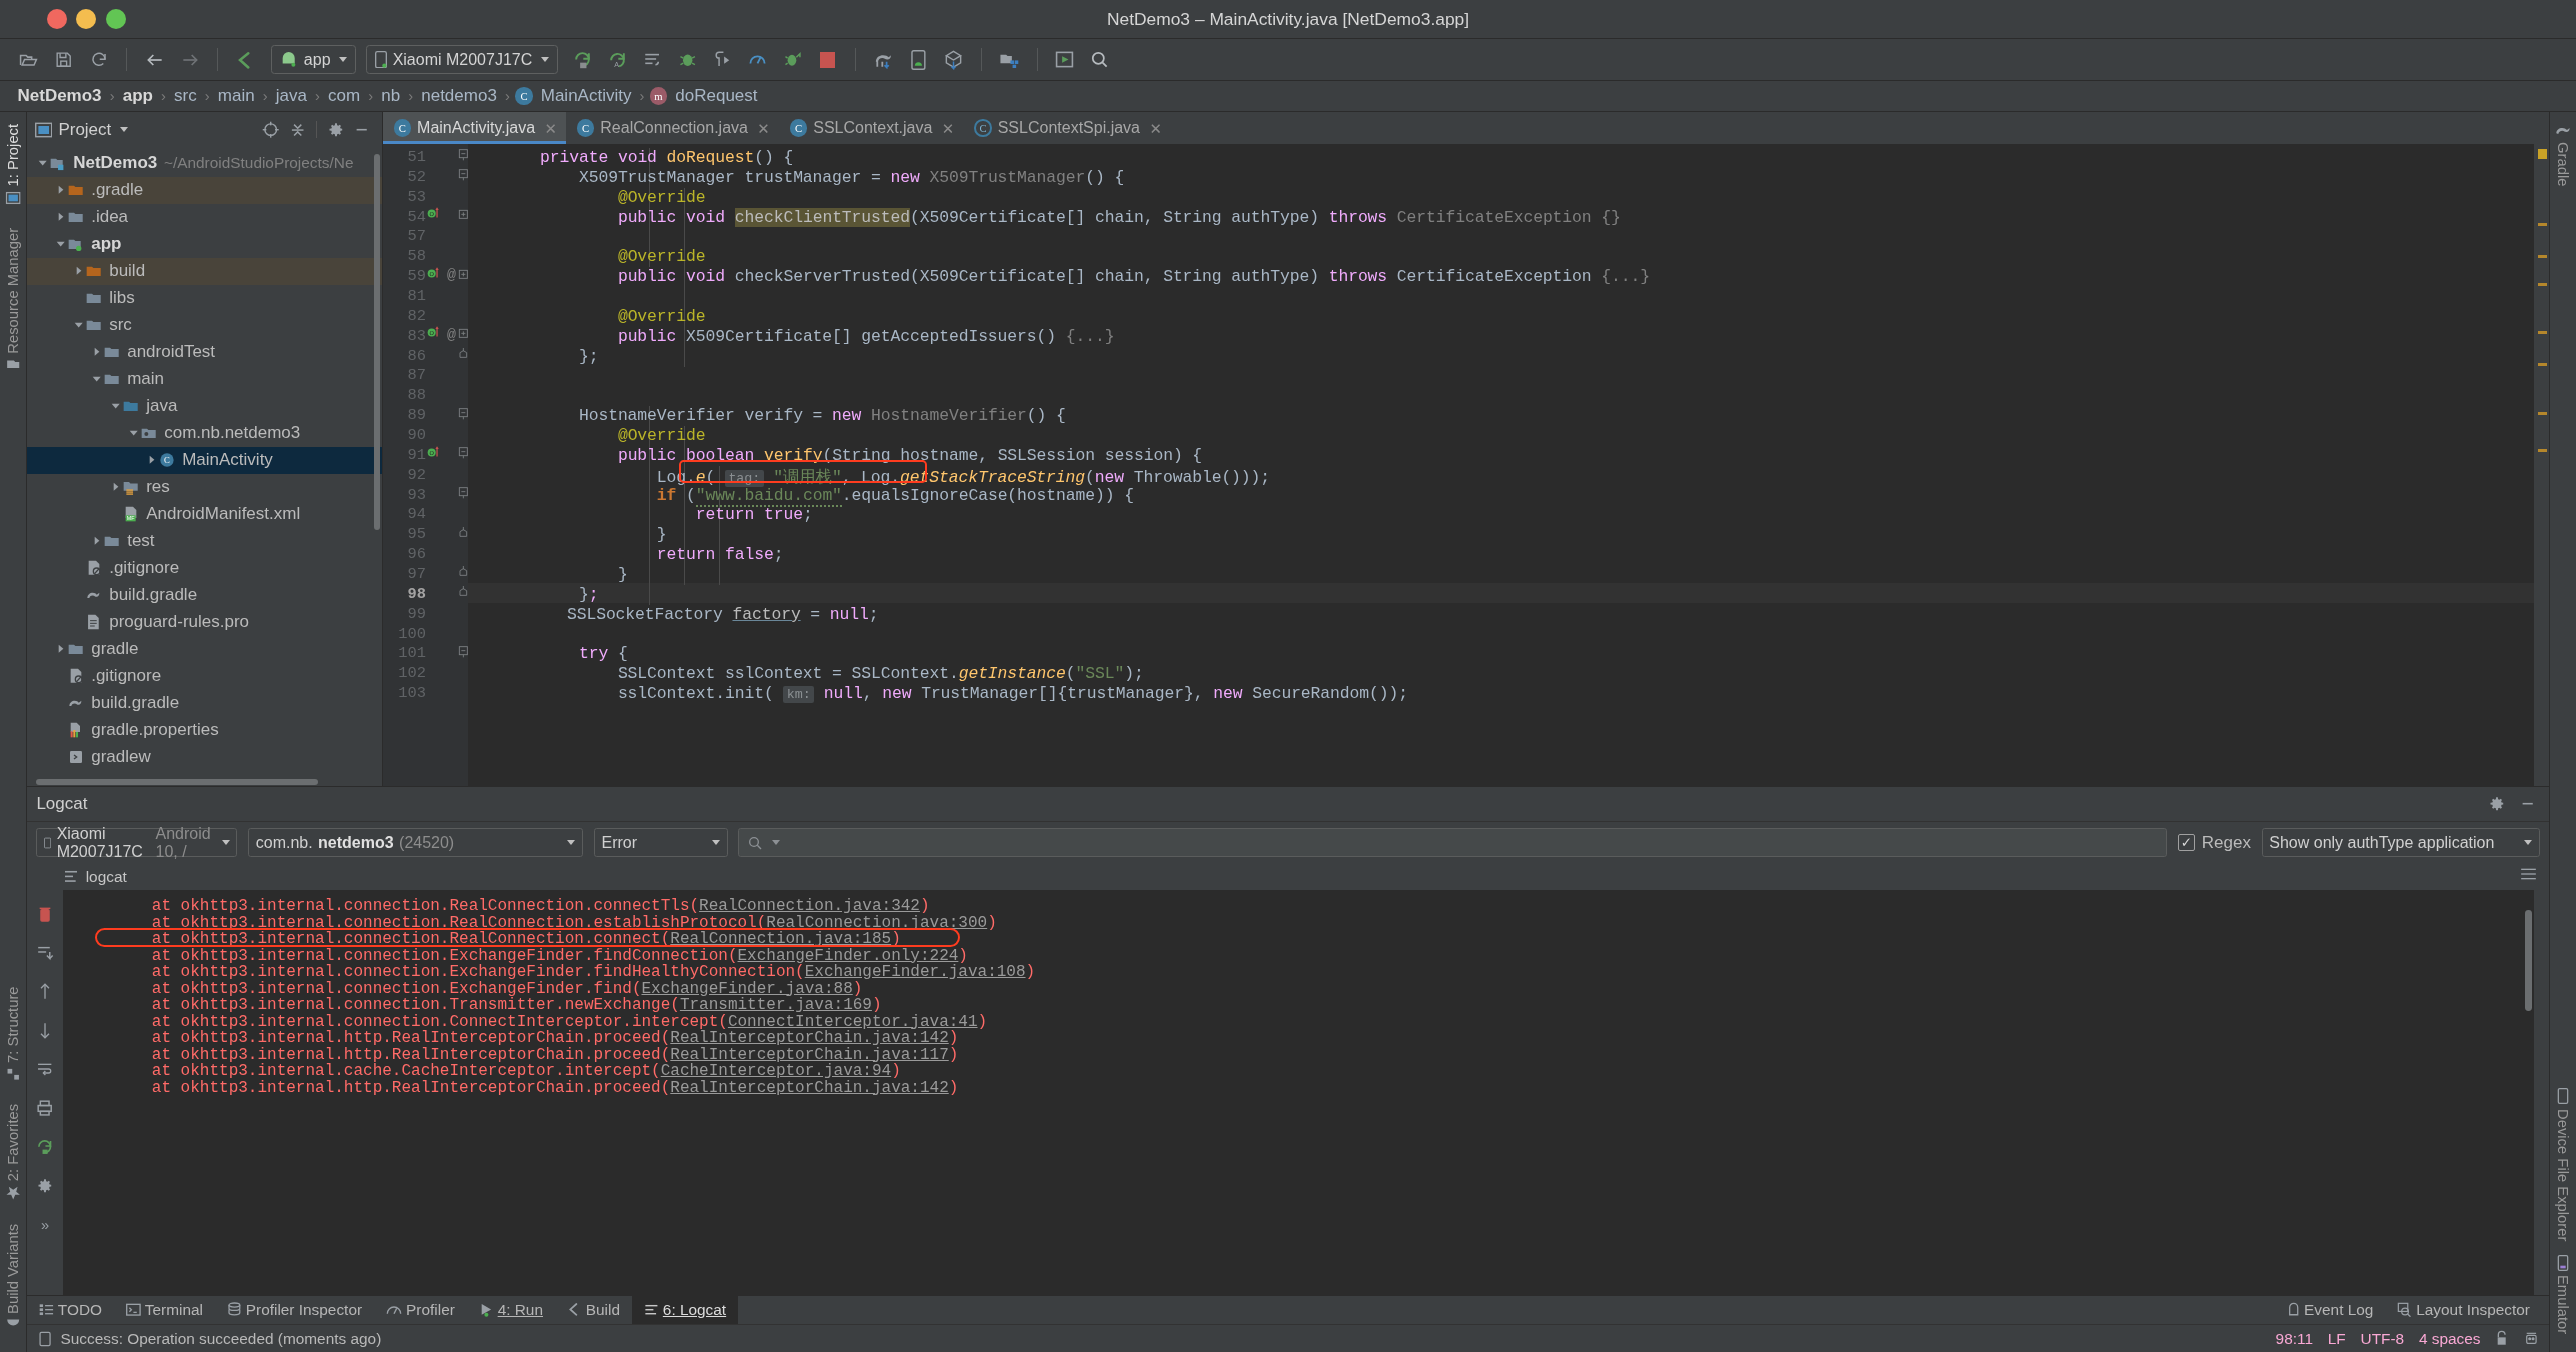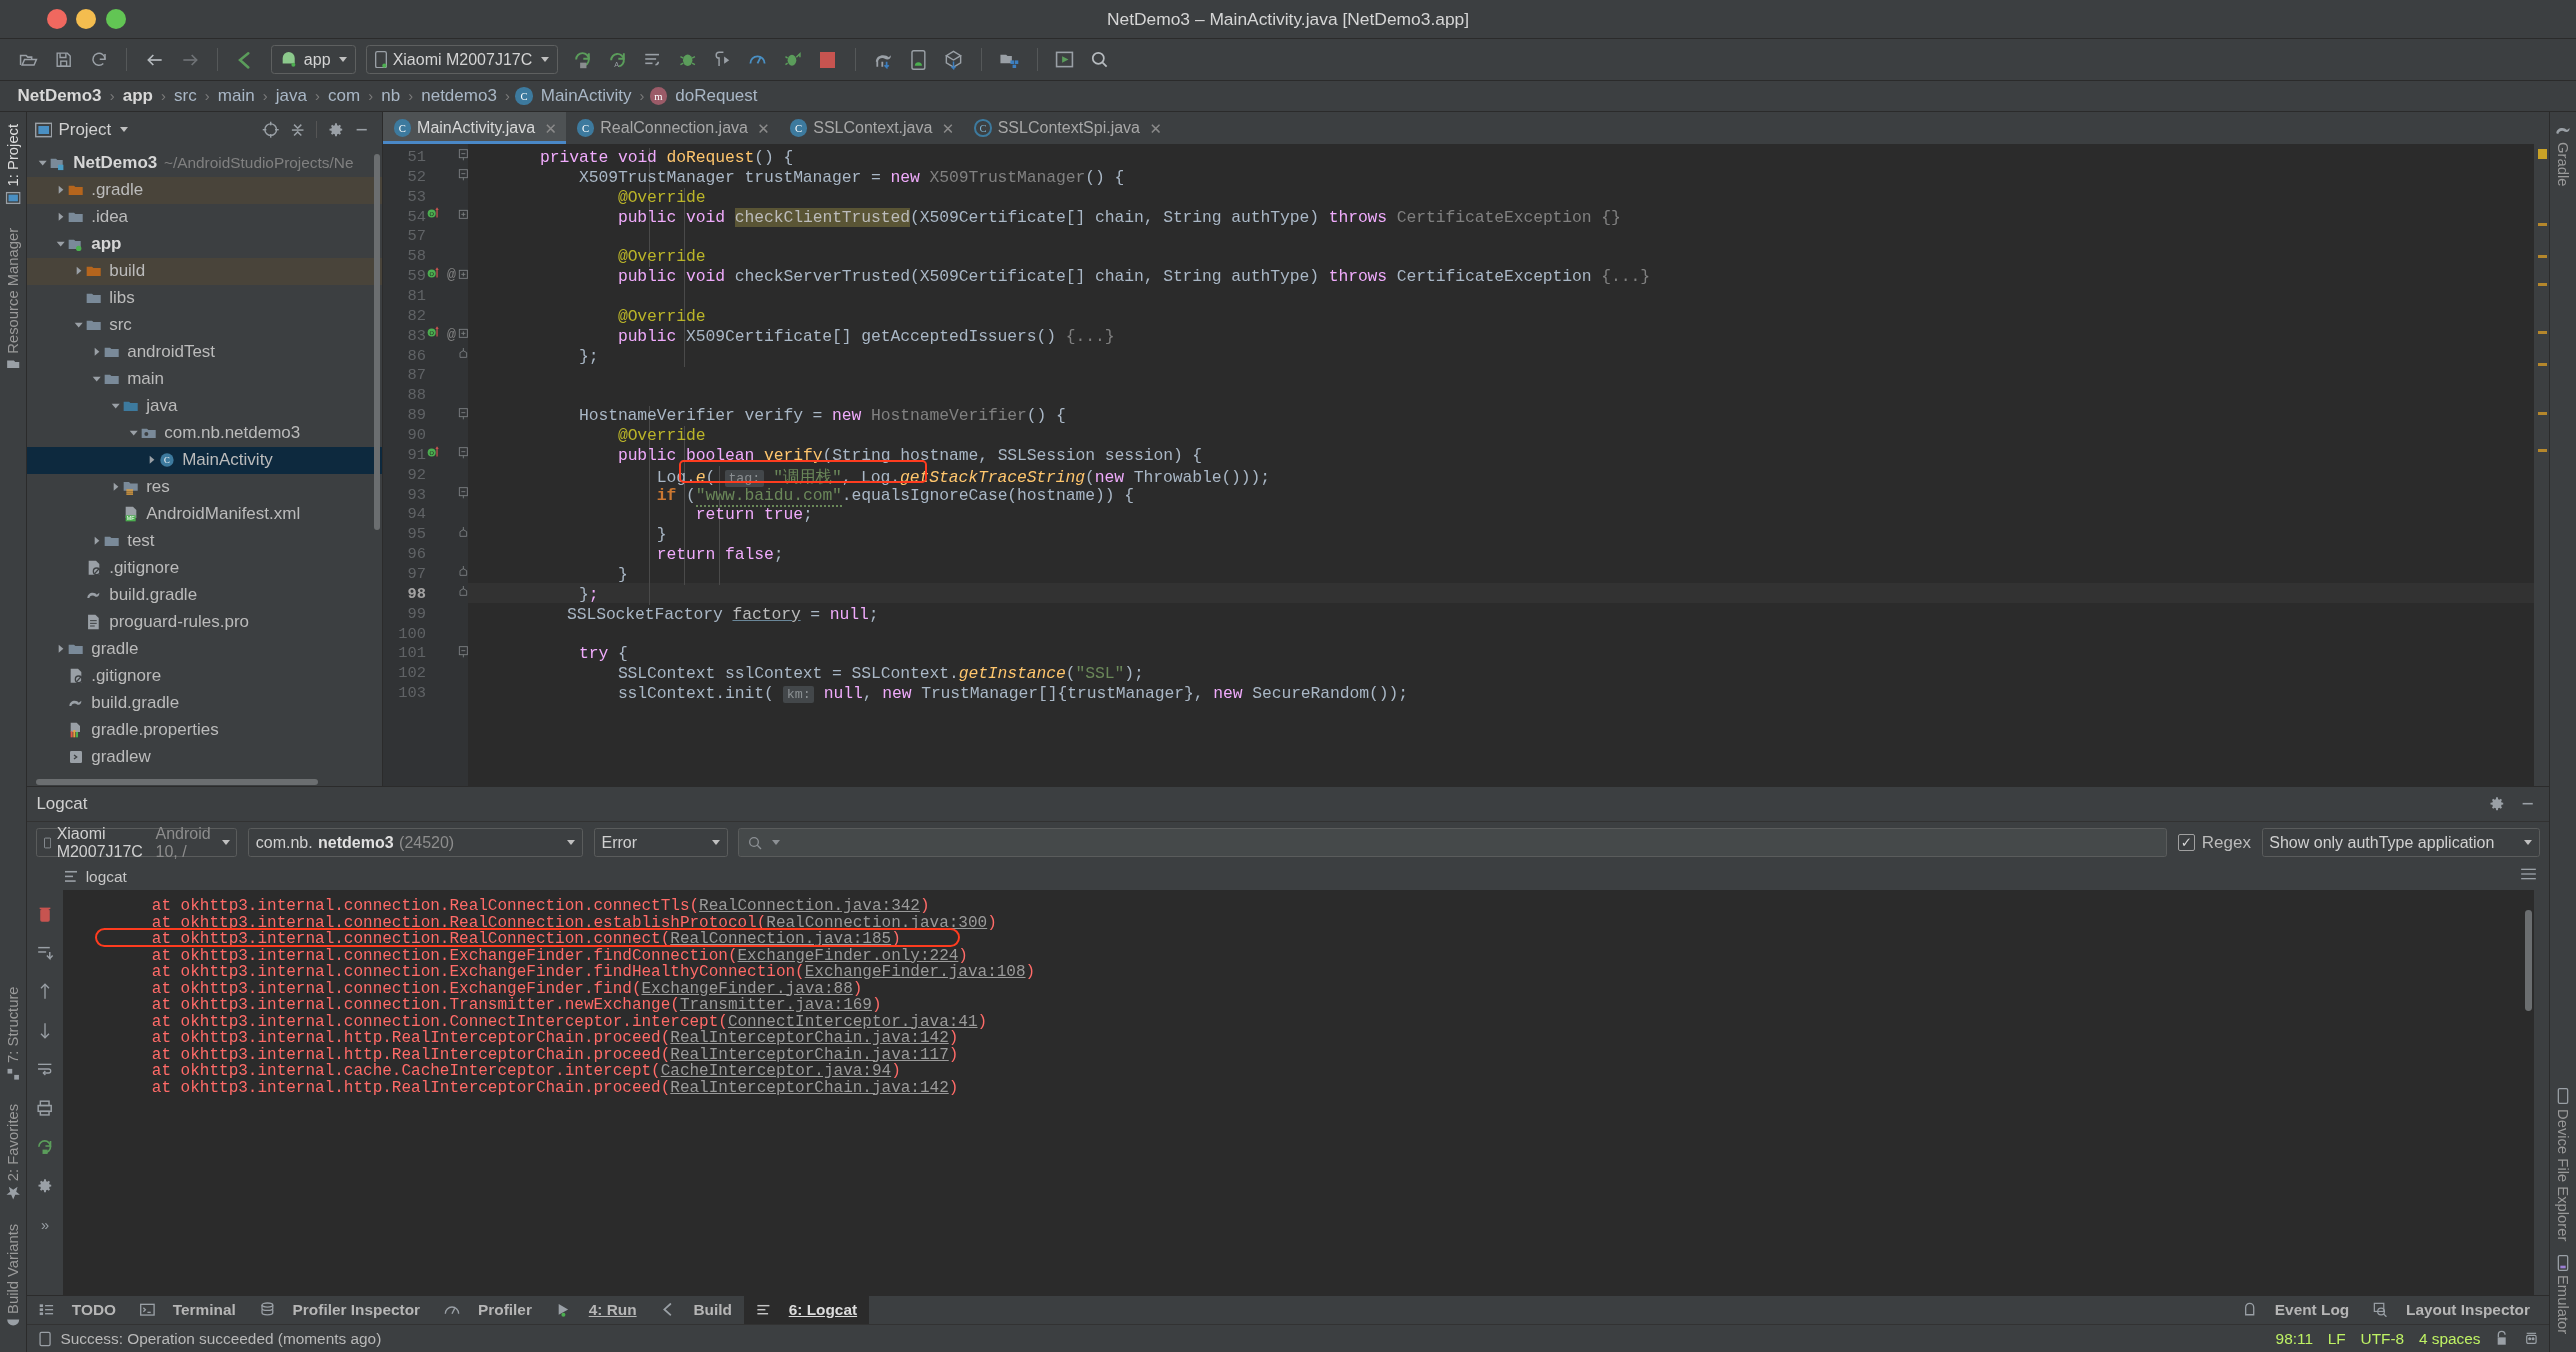--- a/index.html
+++ b/index.html
@@ -163,28 +163,28 @@
              white-space:pre; height:16.5px; line-height:16.5px; }
   .lnk { color:#6897bb; text-decoration:underline; }
   .lnkg { color:#9a9a9a; text-decoration:underline; }
   #lcscroll { position:absolute; right:2.7px; top:20px; width:6.7px; height:101px;
               background:#6b6e70; border-radius:3.4px; }
   #lctools { width:14.8px; flex:0 0 14.8px; background:#3c3f41; }
 
   
   #btabs { height:29.5px; background:#3c3f41; display:flex; align-items:stretch;
            border-top:0.7px solid #2b2b2b; }
-  .btab { display:flex; align-items:center; gap:18px; padding:0 12px; font-size:15.4px;
-          color:#b6b6b6; cursor:pointer;font-weight:bold; }
+  .btab { display:flex; align-items:center; gap:4px; padding:0 12px; font-size:15.4px;
+          color:#b6b6b6; cursor:pointer; }
   .btab.active { background:#2b2b2b; color:#dcdcdc; }
   .bspacer { flex:1; }
   #status { height:28px; background:#3c3f41; display:flex; align-items:center;
             padding:0 10.7px; gap:8px; font-size:15.4px; color:#b9b9b9;
             border-top:0.7px solid #323232; }
-  .stat-right { margin-left:auto; display:flex; align-items:center; gap:14.8px; font-size:15.4px; color:#bef264; }
+  .stat-right { margin-left:auto; display:flex; align-items:center; gap:14.8px; font-size:15.4px; color:#f9a8d4; }
   .u { text-decoration:underline; }
 </style>
 </head>
 <body>
 
 <div id="titlebar">
   <div class="traffic">
     <div class="tl r"></div>
     <div class="tl y"></div>
     <div class="tl g"></div>

